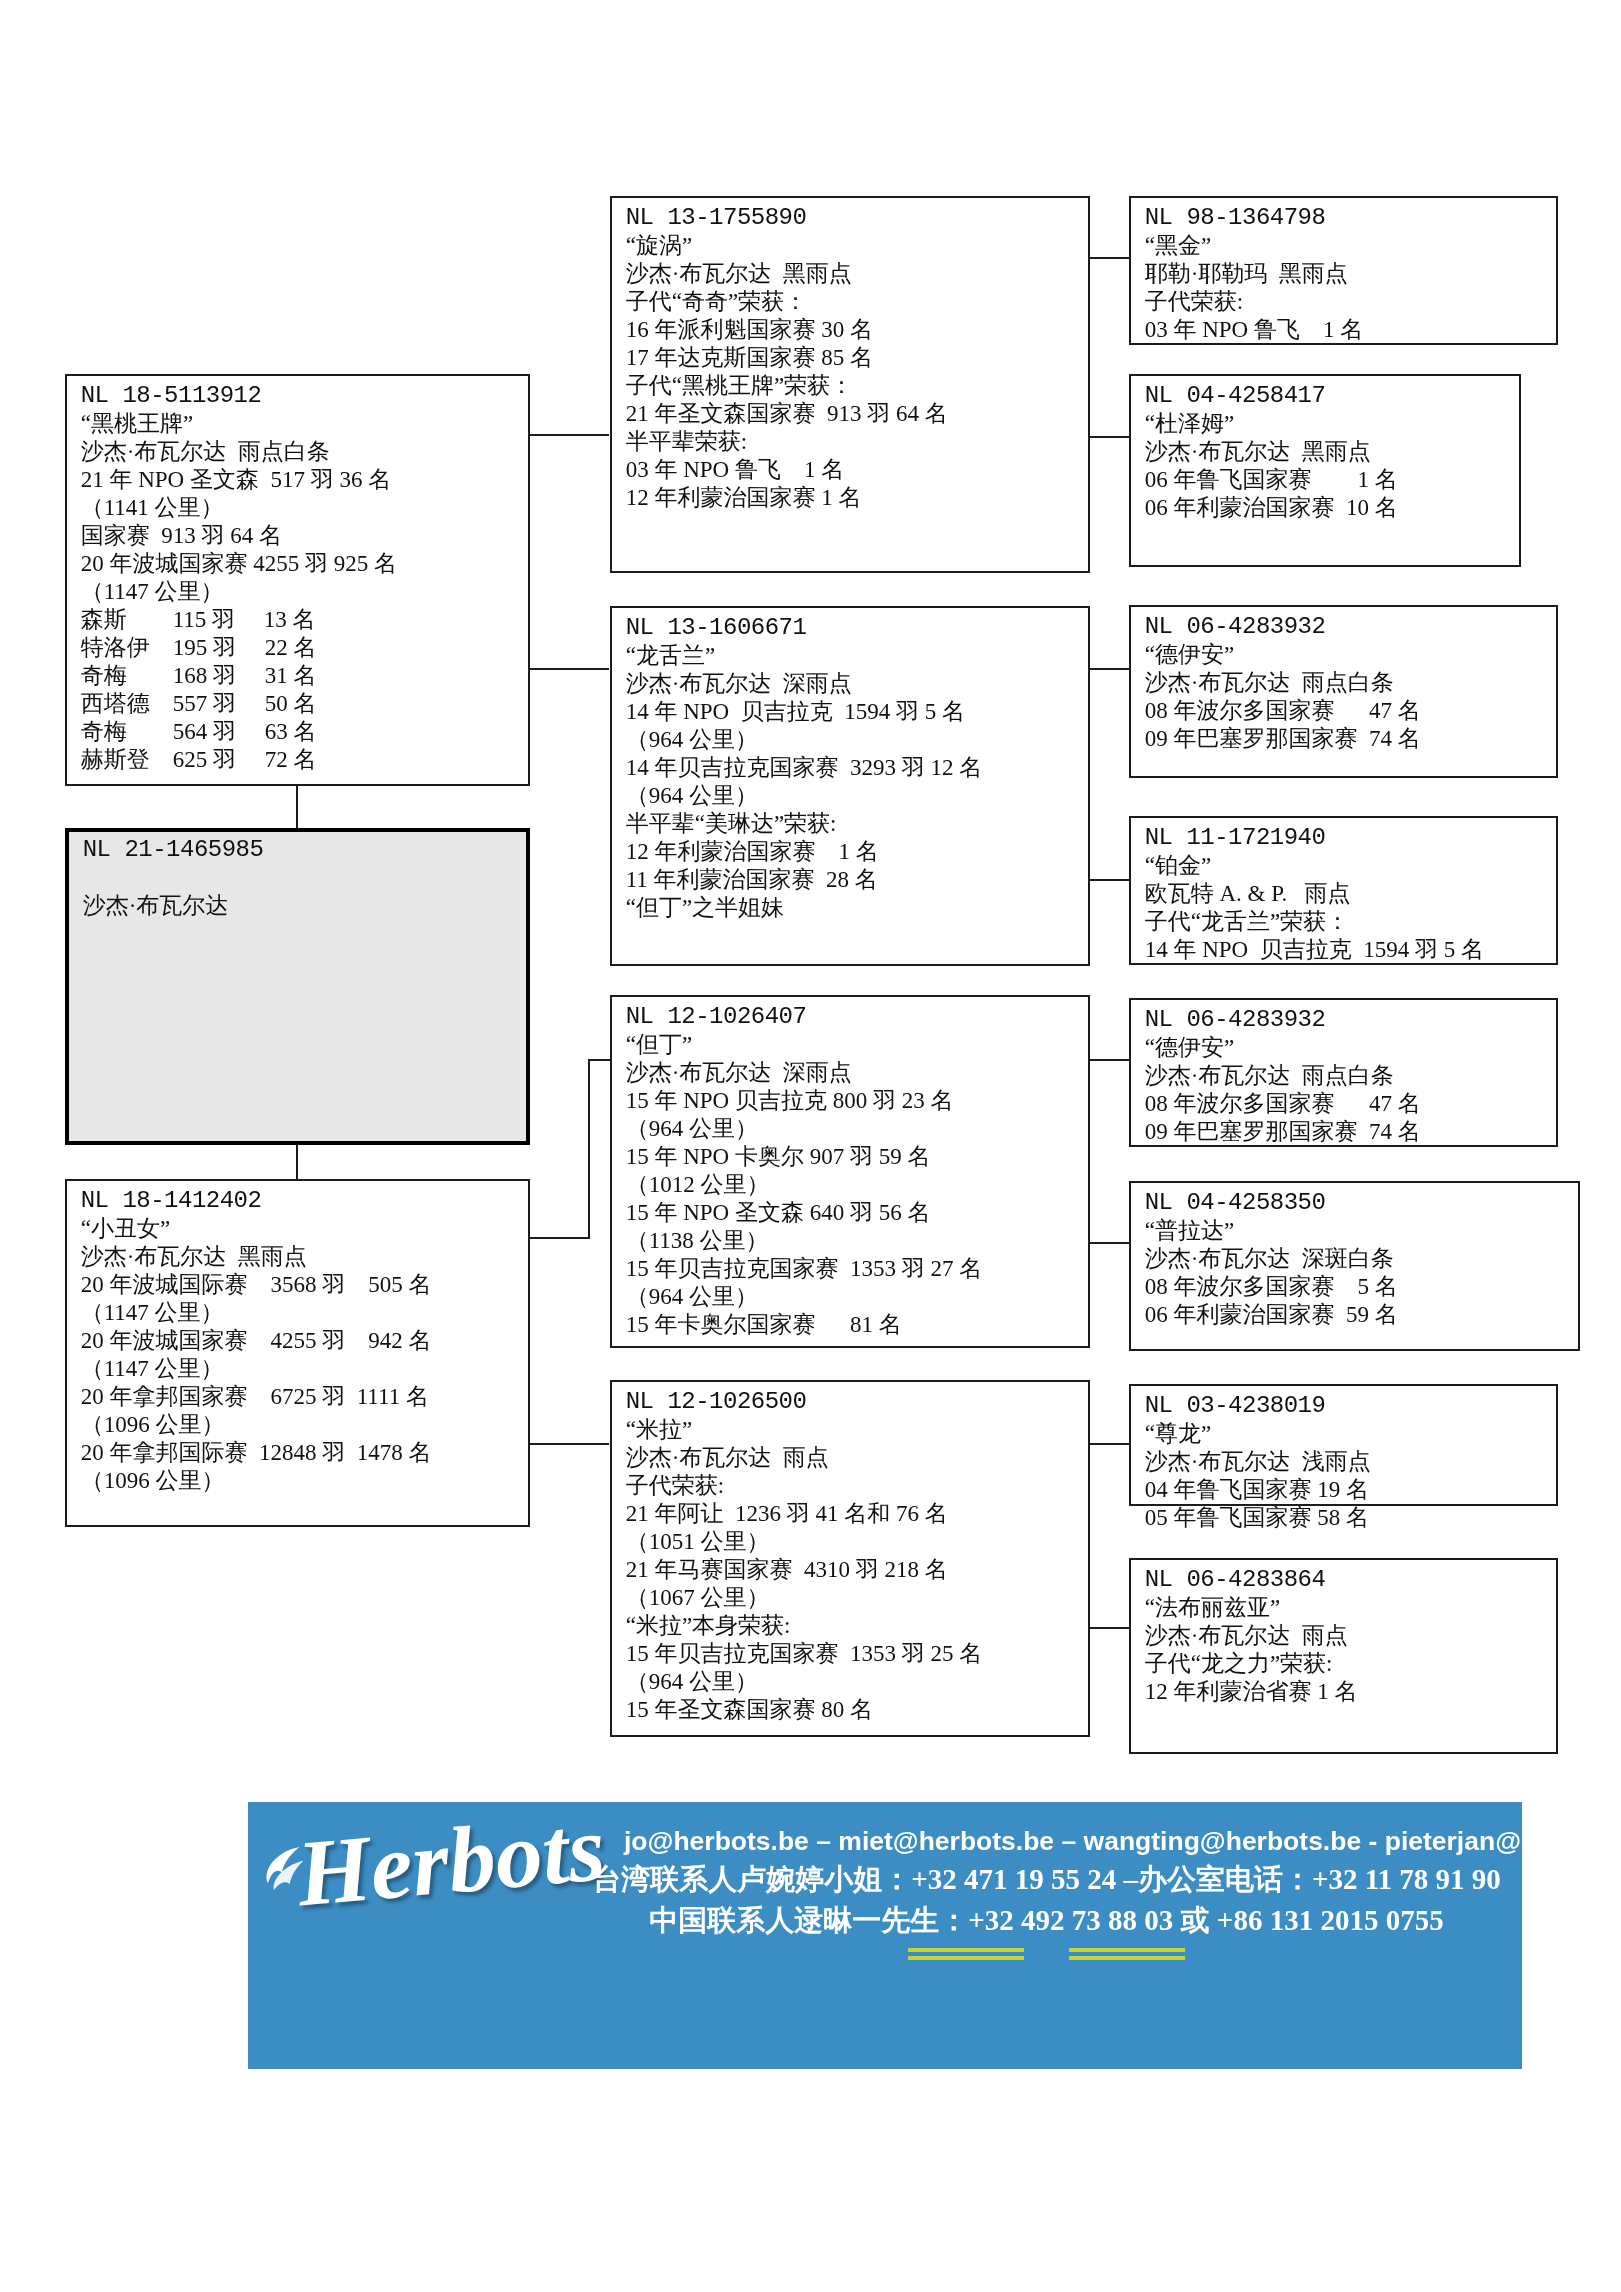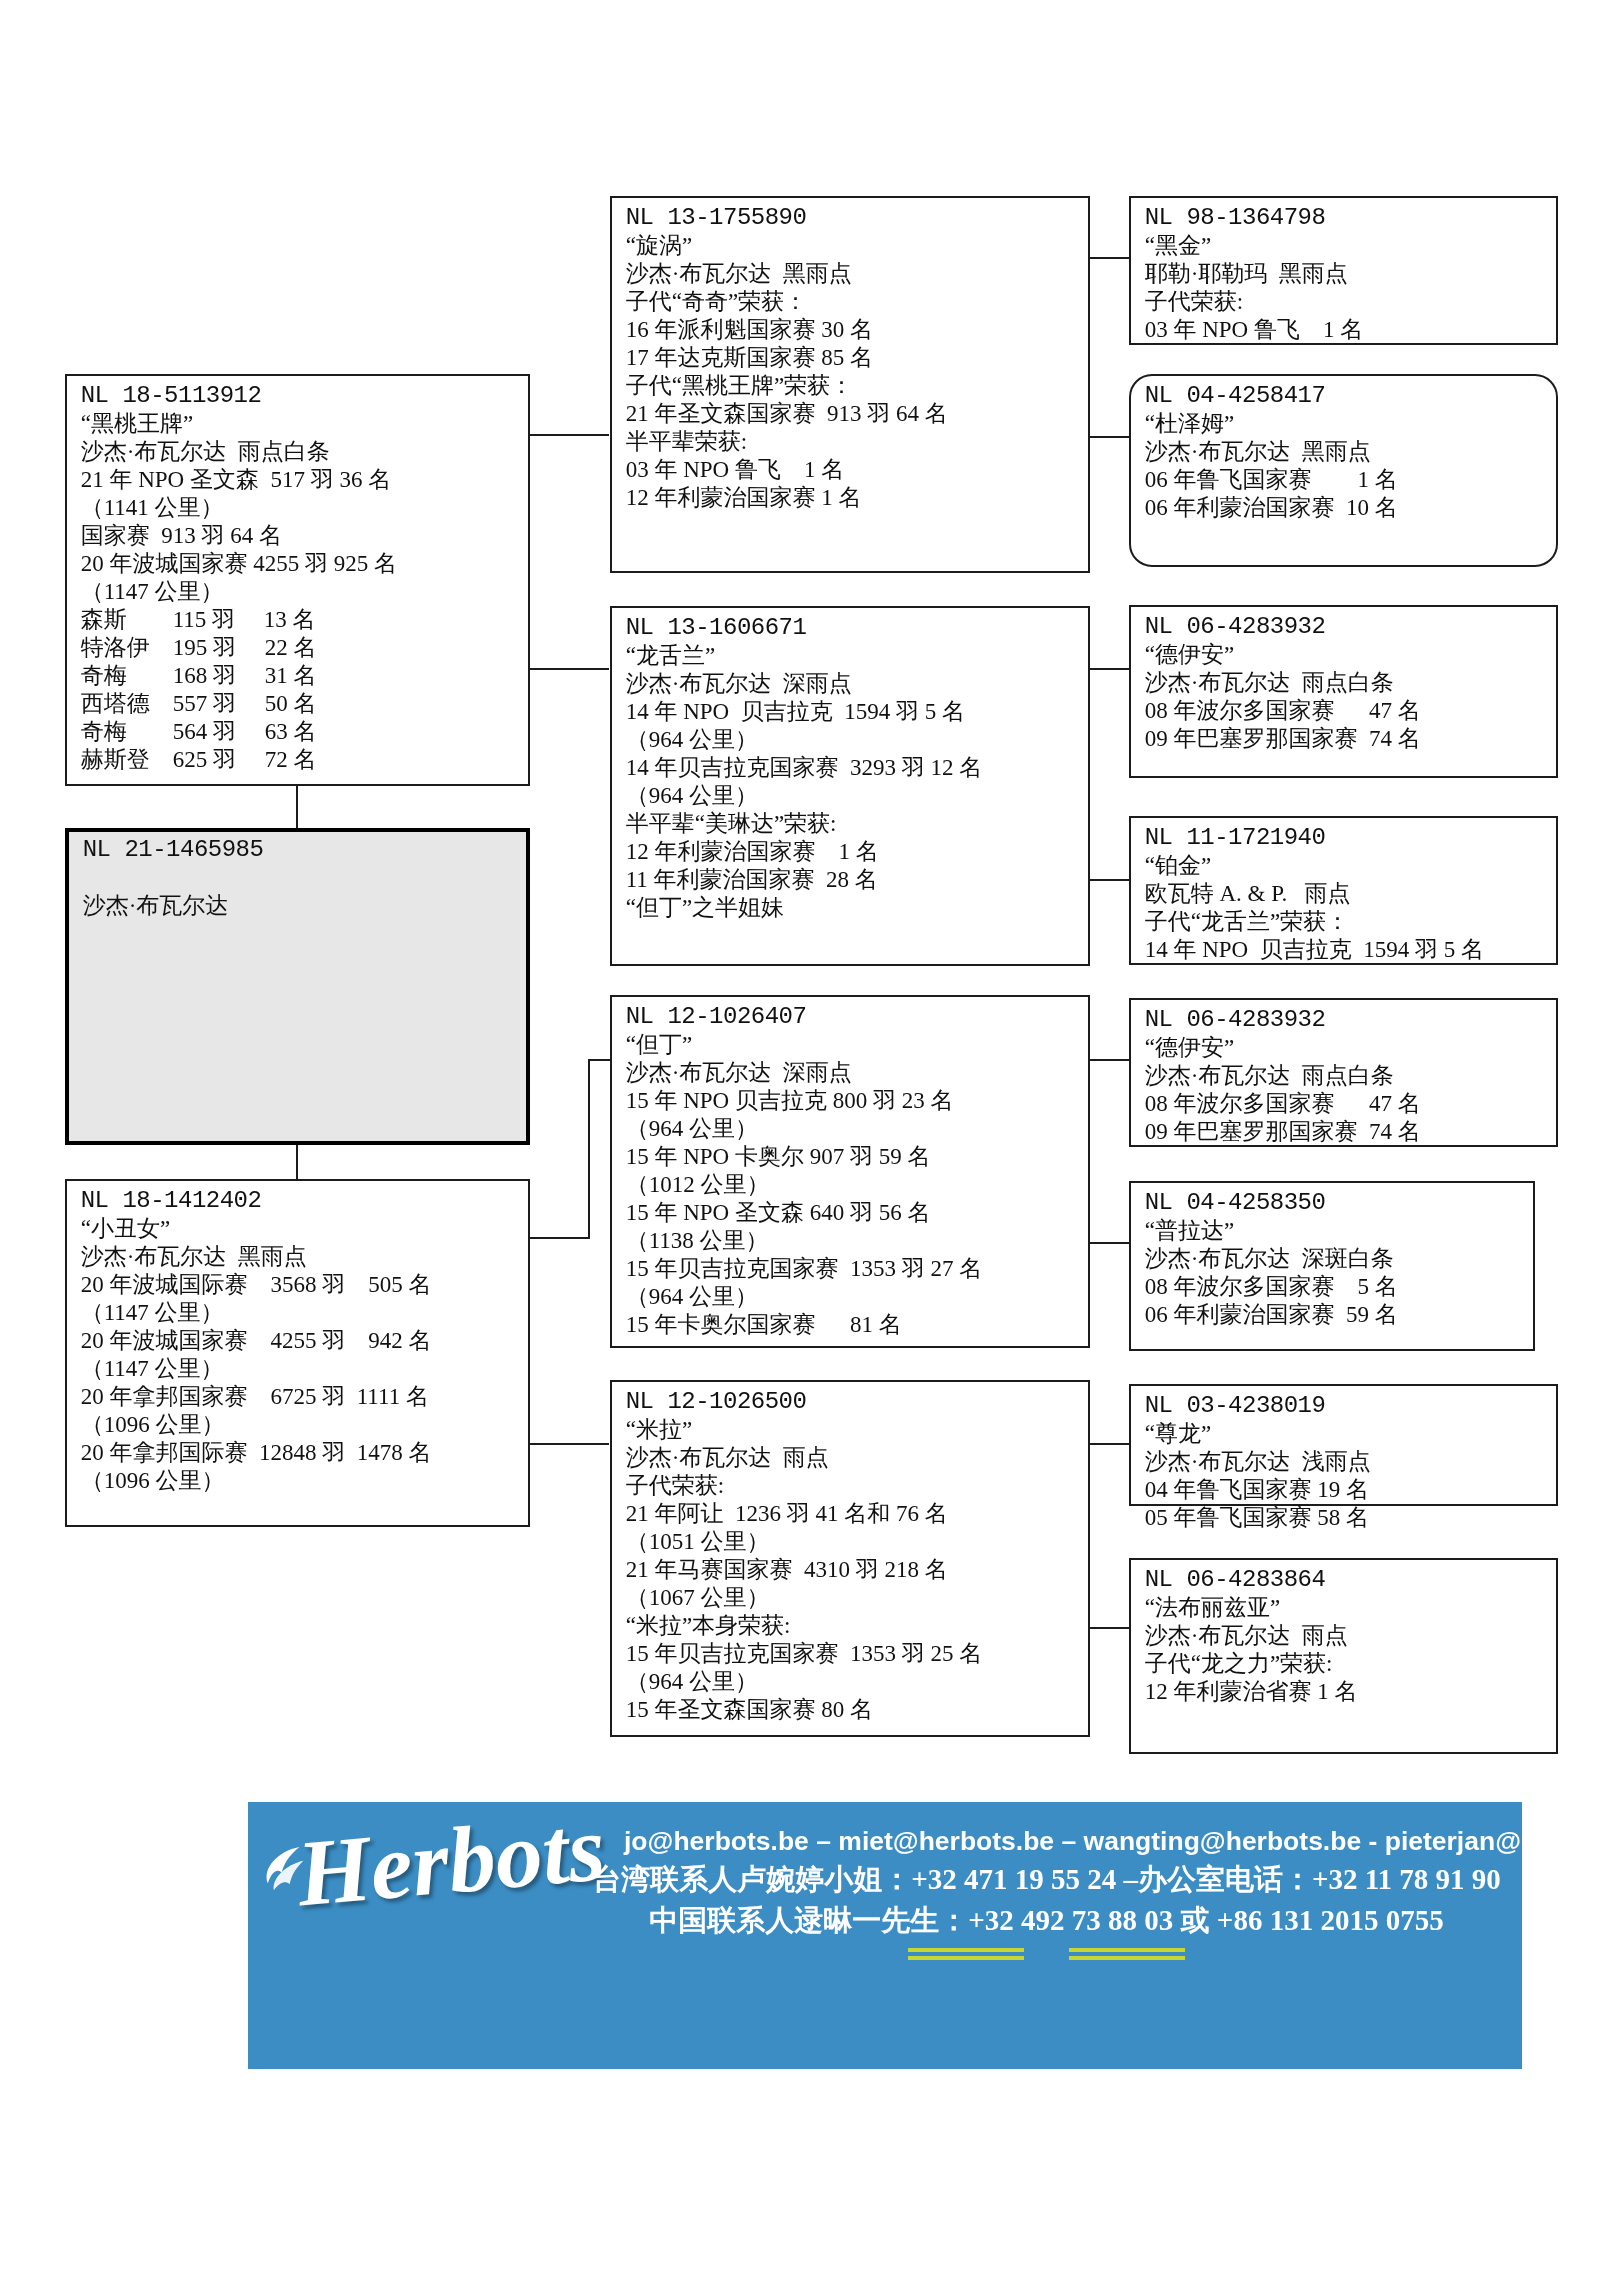--- a/index.html
+++ b/index.html
@@ -100,29 +100,29 @@
 <div class="pbox" style="left:610px; top:196px; width:480px; height:377px;"><div class="tline idline">NL 13-1755890</div><div class="tline">“旋涡”</div><div class="tline">沙杰·布瓦尔达  黑雨点</div><div class="tline">子代“奇奇”荣获：</div><div class="tline">16 年派利魁国家赛 30 名</div><div class="tline">17 年达克斯国家赛 85 名</div><div class="tline">子代“黑桃王牌”荣获：</div><div class="tline">21 年圣文森国家赛  913 羽 64 名</div><div class="tline">半平辈荣获:</div><div class="tline">03 年 NPO 鲁飞    1 名</div><div class="tline">12 年利蒙治国家赛 1 名</div></div>
 
 <div class="pbox" style="left:610px; top:606px; width:480px; height:360px;"><div class="tline idline">NL 13-1606671</div><div class="tline">“龙舌兰”</div><div class="tline">沙杰·布瓦尔达  深雨点</div><div class="tline">14 年 NPO  贝吉拉克  1594 羽 5 名</div><div class="tline">（964 公里）</div><div class="tline">14 年贝吉拉克国家赛  3293 羽 12 名</div><div class="tline">（964 公里）</div><div class="tline">半平辈“美琳达”荣获:</div><div class="tline">12 年利蒙治国家赛    1 名</div><div class="tline">11 年利蒙治国家赛  28 名</div><div class="tline">“但丁”之半姐妹</div></div>
 
 <div class="pbox" style="left:610px; top:995px; width:480px; height:353px;"><div class="tline idline">NL 12-1026407</div><div class="tline">“但丁”</div><div class="tline">沙杰·布瓦尔达  深雨点</div><div class="tline">15 年 NPO 贝吉拉克 800 羽 23 名</div><div class="tline">（964 公里）</div><div class="tline">15 年 NPO 卡奥尔 907 羽 59 名</div><div class="tline">（1012 公里）</div><div class="tline">15 年 NPO 圣文森 640 羽 56 名</div><div class="tline">（1138 公里）</div><div class="tline">15 年贝吉拉克国家赛  1353 羽 27 名</div><div class="tline">（964 公里）</div><div class="tline">15 年卡奥尔国家赛      81 名</div></div>
 
 <div class="pbox" style="left:610px; top:1380px; width:480px; height:357px;"><div class="tline idline">NL 12-1026500</div><div class="tline">“米拉”</div><div class="tline">沙杰·布瓦尔达  雨点</div><div class="tline">子代荣获:</div><div class="tline">21 年阿让  1236 羽 41 名和 76 名</div><div class="tline">（1051 公里）</div><div class="tline">21 年马赛国家赛  4310 羽 218 名</div><div class="tline">（1067 公里）</div><div class="tline">“米拉”本身荣获:</div><div class="tline">15 年贝吉拉克国家赛  1353 羽 25 名</div><div class="tline">（964 公里）</div><div class="tline">15 年圣文森国家赛 80 名</div></div>
 
 <div class="pbox" style="left:1129px; top:196px; width:429px; height:149px;"><div class="tline idline">NL 98-1364798</div><div class="tline">“黑金”</div><div class="tline">耶勒·耶勒玛  黑雨点</div><div class="tline">子代荣获:</div><div class="tline">03 年 NPO 鲁飞    1 名</div></div>
 
-<div class="pbox" style="left:1129px; top:374px; width:429px; height:193px;border-radius:23px;"><div class="tline idline">NL 04-4258417</div><div class="tline">“杜泽姆”</div><div class="tline">沙杰·布瓦尔达  黑雨点</div><div class="tline">06 年鲁飞国家赛        1 名</div><div class="tline">06 年利蒙治国家赛  10 名</div></div>
+<div class="pbox" style="left:1129px; top:374px; width:392px; height:193px;"><div class="tline idline">NL 04-4258417</div><div class="tline">“杜泽姆”</div><div class="tline">沙杰·布瓦尔达  黑雨点</div><div class="tline">06 年鲁飞国家赛        1 名</div><div class="tline">06 年利蒙治国家赛  10 名</div></div>
 
 <div class="pbox" style="left:1129px; top:605px; width:429px; height:173px;"><div class="tline idline">NL 06-4283932</div><div class="tline">“德伊安”</div><div class="tline">沙杰·布瓦尔达  雨点白条</div><div class="tline">08 年波尔多国家赛      47 名</div><div class="tline">09 年巴塞罗那国家赛  74 名</div></div>
 
 <div class="pbox" style="left:1129px; top:816px; width:429px; height:149px;"><div class="tline idline">NL 11-1721940</div><div class="tline">“铂金”</div><div class="tline">欧瓦特 A. &amp; P.   雨点</div><div class="tline">子代“龙舌兰”荣获：</div><div class="tline">14 年 NPO  贝吉拉克  1594 羽 5 名</div></div>
 
 <div class="pbox" style="left:1129px; top:998px; width:429px; height:149px;"><div class="tline idline">NL 06-4283932</div><div class="tline">“德伊安”</div><div class="tline">沙杰·布瓦尔达  雨点白条</div><div class="tline">08 年波尔多国家赛      47 名</div><div class="tline">09 年巴塞罗那国家赛  74 名</div></div>
 
-<div class="pbox" style="left:1129px; top:1181px; width:406px; height:170px;"><div class="tline idline">NL 04-4258350</div><div class="tline">“普拉达”</div><div class="tline">沙杰·布瓦尔达  深斑白条</div><div class="tline">08 年波尔多国家赛    5 名</div><div class="tline">06 年利蒙治国家赛  59 名</div></div>
+<div class="pbox" style="left:1129px; top:1181px; width:451px; height:170px;"><div class="tline idline">NL 04-4258350</div><div class="tline">“普拉达”</div><div class="tline">沙杰·布瓦尔达  深斑白条</div><div class="tline">08 年波尔多国家赛    5 名</div><div class="tline">06 年利蒙治国家赛  59 名</div></div>
 
 <div class="pbox" style="left:1129px; top:1384px; width:429px; height:122px;"><div class="tline idline">NL 03-4238019</div><div class="tline">“尊龙”</div><div class="tline">沙杰·布瓦尔达  浅雨点</div><div class="tline">04 年鲁飞国家赛 19 名</div><div class="tline">05 年鲁飞国家赛 58 名</div></div>
 
 <div class="pbox" style="left:1129px; top:1558px; width:429px; height:196px;"><div class="tline idline">NL 06-4283864</div><div class="tline">“法布丽兹亚”</div><div class="tline">沙杰·布瓦尔达  雨点</div><div class="tline">子代“龙之力”荣获:</div><div class="tline">12 年利蒙治省赛 1 名</div></div>
 
 <div class="conn" style="left:296px; top:786px;  width:2px;  height:42px;"></div>
 <div class="conn" style="left:296px; top:1145px; width:2px;  height:34px;"></div>
 <div class="conn" style="left:529px; top:434px;  width:80px; height:2px;"></div>
 <div class="conn" style="left:529px; top:668px;  width:80px; height:2px;"></div>
 <div class="conn" style="left:529px; top:1237px; width:61px; height:2px;"></div>

